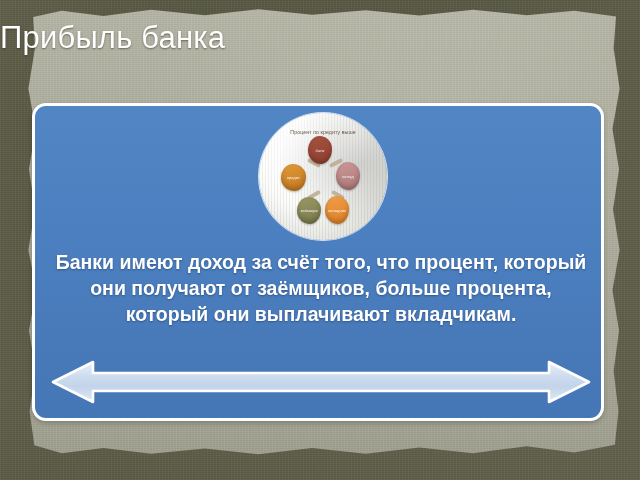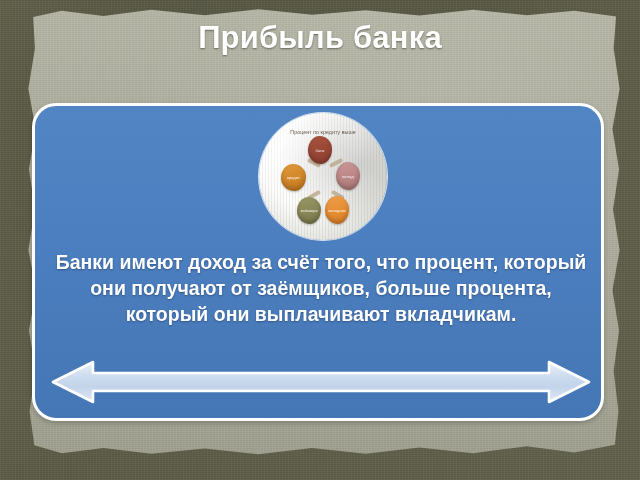--- a/index.html
+++ b/index.html
@@ -72,39 +72,39 @@
       repeating-linear-gradient(90deg, rgba(255,255,255,0.04) 0 1px, rgba(120,120,100,0.045) 1px 3px),
       radial-gradient(ellipse at 70% 30%, rgba(255,255,255,0.09), rgba(0,0,0,0) 55%);
   }
 
   
   #title {
     position: absolute;
     left: 0;
     top: 18px;
     width: 640px;
-    text-align: center;
+    text-align: left;
     color: #ffffff;
     font-size: 31px;
-    font-weight: 700;
+    font-weight: 400;
     letter-spacing: .2px;
     line-height: 40px;
     text-shadow: 0 1px 2px rgba(40,40,30,0.55);
     white-space: nowrap;
   }
 
   
   #card {
     position: absolute;
     left: 32px;
     top: 103px;
     width: 572px;
     height: 318px;
     box-sizing: border-box;
-    border-radius: 24px;
+    border-radius: 14px;
     background: linear-gradient(180deg, #5185c4 0%, #4b7ebe 50%, #4576b6 100%);
     border: 3px solid #ffffff;
     box-shadow: 0 2px 5px rgba(0,0,0,0.22);
     overflow: hidden;
   }
 
   
   #picture {
     position: absolute;
     left: 224px;

